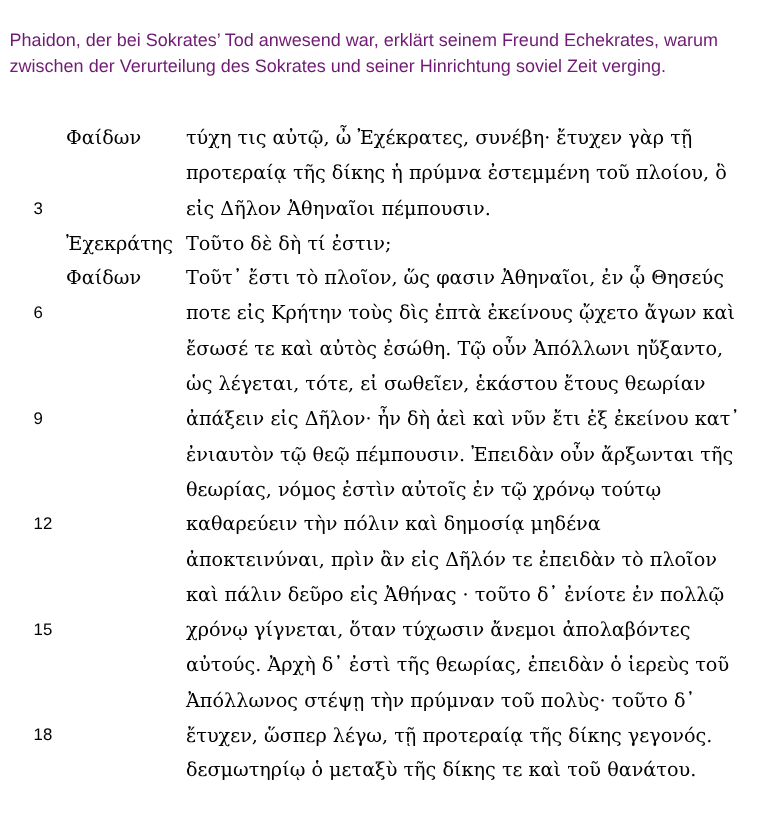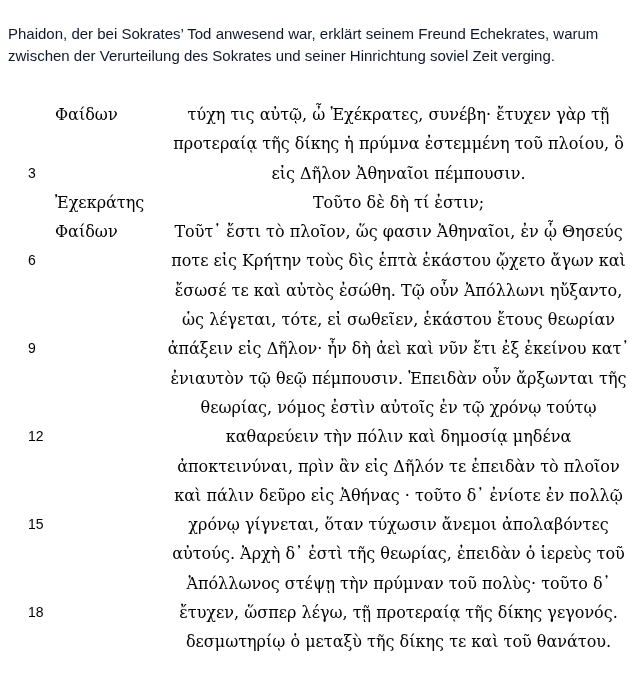--- a/index.html
+++ b/index.html
@@ -13,21 +13,21 @@
     height: 698px;
     overflow: hidden;
     position: relative;
   }
   .intro {
     font-family: "Liberation Sans", sans-serif;
     font-size: 15px;
     line-height: 22px;
     padding: 8px 10px 0 8px;
     max-width: 624px;
-    color: #0f172a;
+    color: #701a75;
   }
   .passage {
     margin-top: 33px;
   }
   .line-row {
     display: grid;
     grid-template-columns: 55px 100px 1fr;
     line-height: 29.3px;
     white-space: nowrap;
   }
@@ -36,21 +36,20 @@
     font-size: 14px;
     padding-left: 28px;
   }
   .speaker {
     font-family: "DejaVu Serif", "Liberation Serif", serif;
     font-size: 16px;
   }
   .line-text {
     font-family: "DejaVu Serif", "Liberation Serif", serif;
     font-size: 16px;
-    text-align: center;
   }
 </style>
 </head>
 <body>
 
 <div>
   <p class="intro">Phaidon, der bei Sokrates’ Tod anwesend war, erklärt seinem Freund Echekrates, warum zwischen der Verurteilung des Sokrates und seiner Hinrichtung soviel Zeit verging.</p>
 
   <div class="passage">
       <div class="line-row">
@@ -74,21 +73,21 @@
     <span class="line-text">Τοῦτο δὲ δὴ τί ἐστιν;</span>
   </div>
       <div class="line-row">
     <span class="line-number"></span>
     <span class="speaker">Φαίδων</span>
     <span class="line-text">Τοῦτ᾽ ἔστι τὸ πλοῖον, ὥς φασιν Ἀθηναῖοι, ἐν ᾧ Θησεύς</span>
   </div>
       <div class="line-row">
     <span class="line-number">6</span>
     <span class="speaker"></span>
-    <span class="line-text">ποτε εἰς Κρήτην τοὺς δὶς ἑπτὰ ἑκάστου ᾤχετο ἄγων καὶ</span>
+    <span class="line-text">ποτε εἰς Κρήτην τοὺς δὶς ἑπτὰ ἐκείνους ᾤχετο ἄγων καὶ</span>
   </div>
       <div class="line-row">
     <span class="line-number"></span>
     <span class="speaker"></span>
     <span class="line-text">ἔσωσέ τε καὶ αὐτὸς ἐσώθη. Τῷ οὖν Ἀπόλλωνι ηὔξαντο,</span>
   </div>
       <div class="line-row">
     <span class="line-number"></span>
     <span class="speaker"></span>
     <span class="line-text">ὡς λέγεται, τότε, εἰ σωθεῖεν, ἑκάστου ἔτους θεωρίαν</span>

